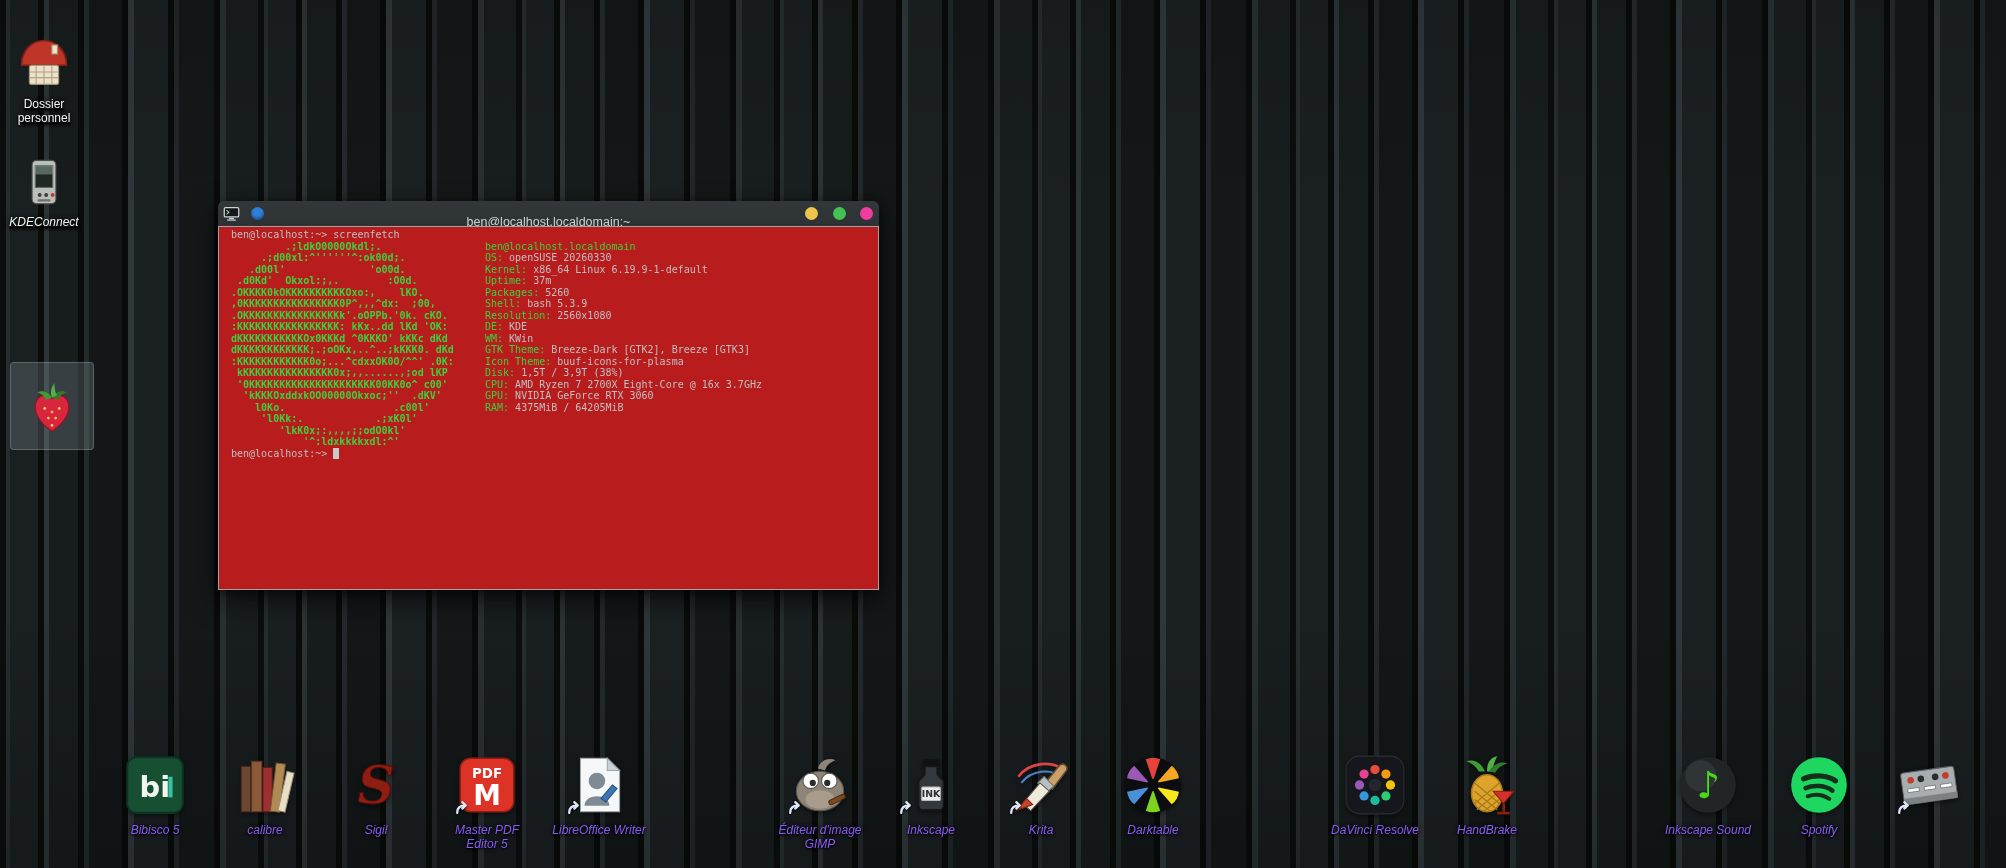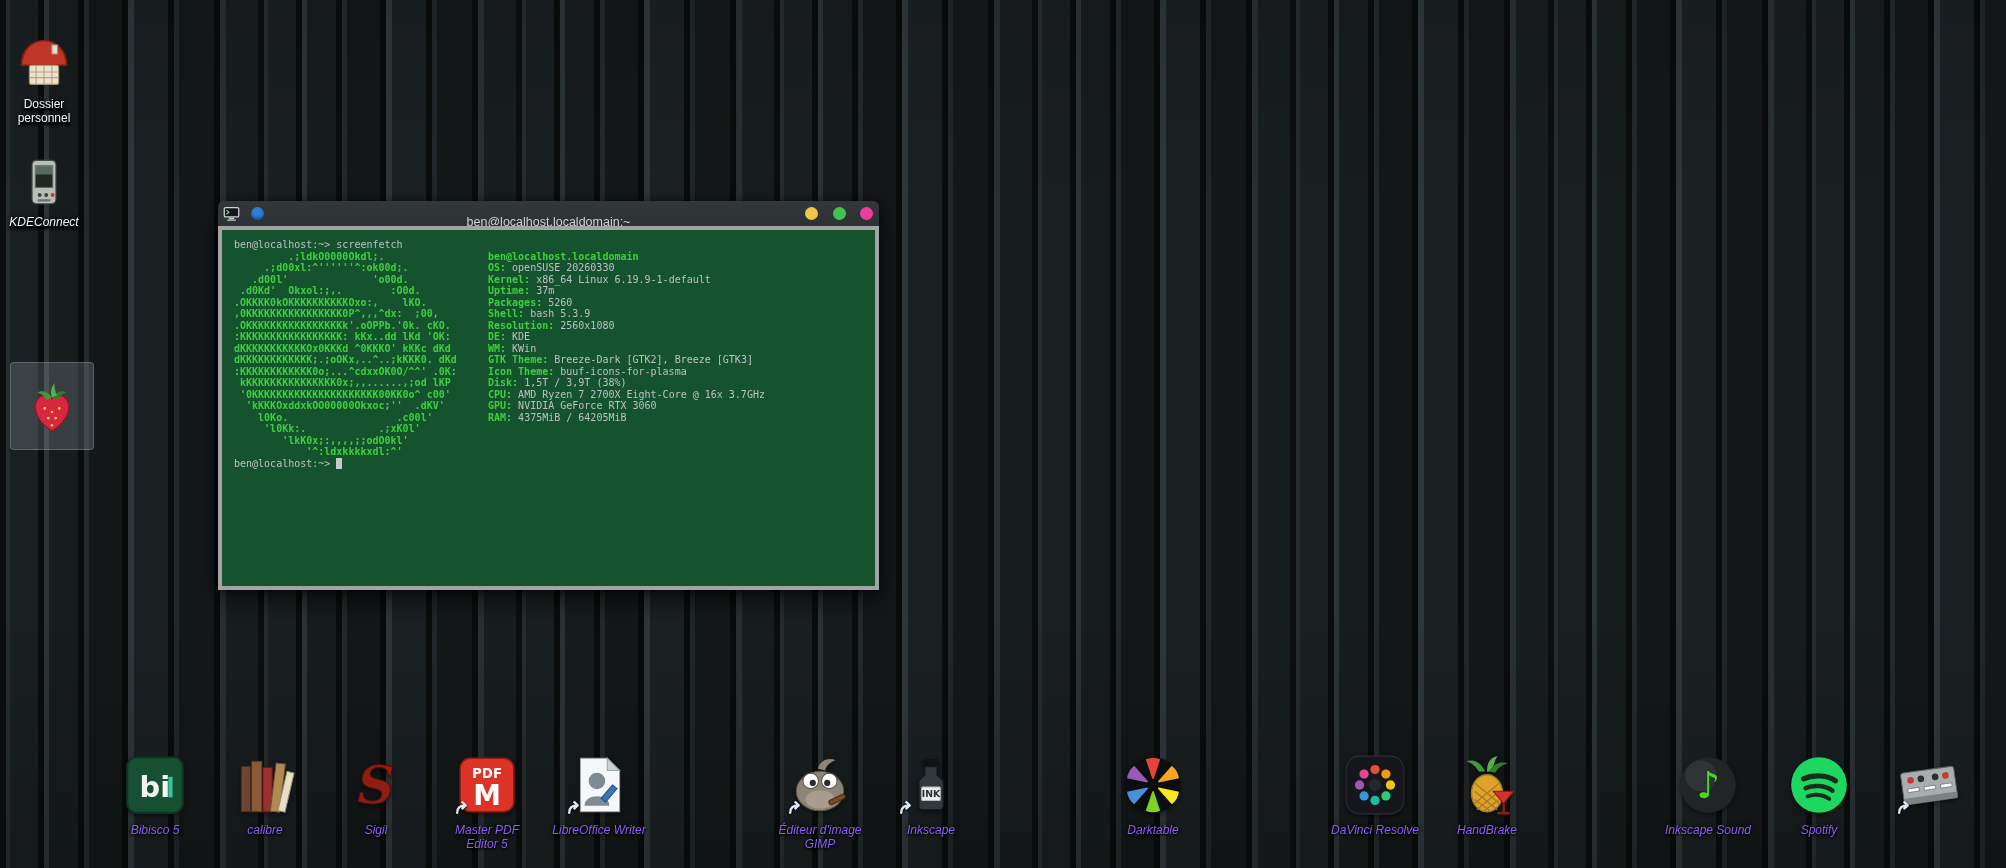--- a/index.html
+++ b/index.html
@@ -62,34 +62,34 @@
   }
   .tb-appicon { position:absolute; left:5px; top:4px; width:17px; height:17px; }
   .dot { position:absolute; top:6px; width:13px; height:13px; border-radius:50%; cursor:pointer; }
   .dot.blue   { left:33px;  background:#2f7fd8; box-shadow:inset 0 -2px 3px rgba(0,0,0,.35); }
   .dot.yellow { right:61px; background:#efc64b; }
   .dot.green  { right:33px; background:#43c152; }
   .dot.pink   { right:6px;  background:#ee3d9e; }
 
   .term {
     position:absolute; top:25px; left:0; right:0; bottom:0;
-    background:#14532d; border:4px solid #a3a3a3;
-    padding:9px 6px 0 12px;
+    background:#b91c1c; border:1px solid #a3a3a3;
+    padding:2px 6px 0 12px;
     font-family:"DejaVu Sans Mono", monospace;
     font-size:10px; line-height:11.5px; color:#bcc0c2;
     overflow:hidden; cursor:text;
   }
   .fetch { display:flex; }
   .art {
     width:254px; flex:none; margin:0;
     font-family:inherit; font-size:inherit; line-height:inherit;
     color:#3ecf3e; font-weight:bold; white-space:pre;
   }
   .sysinfo { white-space:nowrap; }
-  .sysinfo .lbl { color:#3ecf3e; font-weight:bold;margin-top:8px; }
+  .sysinfo .lbl { color:#3ecf3e; font-weight:normal;margin-top:8px; }
   .cursor { display:inline-block; width:6px; height:11px; background:#c6cacb; margin-left:6px; vertical-align:-2px; }
 
   
   .dock-item { position:absolute; top:752px; width:120px; display:flex; flex-direction:column; align-items:center; cursor:pointer; }
   .dicon { width:66px; height:66px; position:relative; display:flex; align-items:center; justify-content:center; }
   .dicon svg.main { width:66px; height:66px; display:block; filter:drop-shadow(0 2px 2px rgba(0,0,0,.45)); }
   .dlabel {
     margin-top:5px; max-width:94px; text-align:center;
     color:#8b5cf6; font-size:12px; line-height:14px; font-style:italic;
     text-shadow:0 1px 2px #000, 0 0 4px #000;
@@ -289,20 +289,36 @@
         <rect x="23" y="34" width="18" height="13" rx="1" fill="#e9ebec" stroke="#b7bcbe"></rect>
         <text x="32" y="44" text-anchor="middle" font-size="9" font-weight="bold" fill="#2a2e31" font-family="DejaVu Sans">INK</text>
       </svg>
       <svg class="emblem" viewBox="0 0 16 16">
         <path d="M3 13 Q3 6 11 6 M11 6 l-3.2 -3 M11 6 l-3.2 3" stroke="#dce8f5" stroke-width="2.2" fill="none" stroke-linecap="round"></path>
       </svg>
     </div>
     <div class="dlabel">Inkscape</div>
   </div>
 
+  <div class="dock-item" style="left:981px;">
+    <div class="dicon">
+      <svg class="main" viewBox="0 0 64 64">
+        <path d="M10 24 C20 10 44 7 55 19" stroke="#d44" stroke-width="2.5" fill="none"></path>
+        <path d="M13 30 C22 18 42 15 52 25" stroke="#48c" stroke-width="2" fill="none"></path>
+        <path d="M36 30 L49 14 C53 9 60 14 56 19 L43 36 Z" fill="#caa06a" stroke="#6b4a2a" stroke-width="1.5"></path>
+        <rect x="30" y="27" width="13" height="9" transform="rotate(45 36.5 31.5)" fill="#b9bec2" stroke="#6e7478"></rect>
+        <path d="M14 50 L31 30 L40 38 L22 57 Z" fill="#efe9da" stroke="#55504a"></path>
+        <path d="M8 57 L18 45 L24 51 Z" fill="#c6452c" stroke="#7e2413"></path>
+      </svg>
+      <svg class="emblem" viewBox="0 0 16 16">
+        <path d="M3 13 Q3 6 11 6 M11 6 l-3.2 -3 M11 6 l-3.2 3" stroke="#dce8f5" stroke-width="2.2" fill="none" stroke-linecap="round"></path>
+      </svg>
+    </div>
+    <div class="dlabel">Krita</div>
+  </div>
 
   <div class="dock-item" style="left:1093px;">
     <div class="dicon">
       <svg class="main" viewBox="0 0 64 64">
         <circle cx="32" cy="32" r="27" fill="#0c0d0e"></circle>
         <g>
           <path d="M32 28 L25 7 Q32 4 39 7 Z" fill="#e8433a"></path>
           <path d="M32 28 L25 7 Q32 4 39 7 Z" fill="#f5a623" transform="rotate(60 32 32)"></path>
           <path d="M32 28 L25 7 Q32 4 39 7 Z" fill="#f8e71c" transform="rotate(120 32 32)"></path>
           <path d="M32 28 L25 7 Q32 4 39 7 Z" fill="#7ed321" transform="rotate(180 32 32)"></path>

